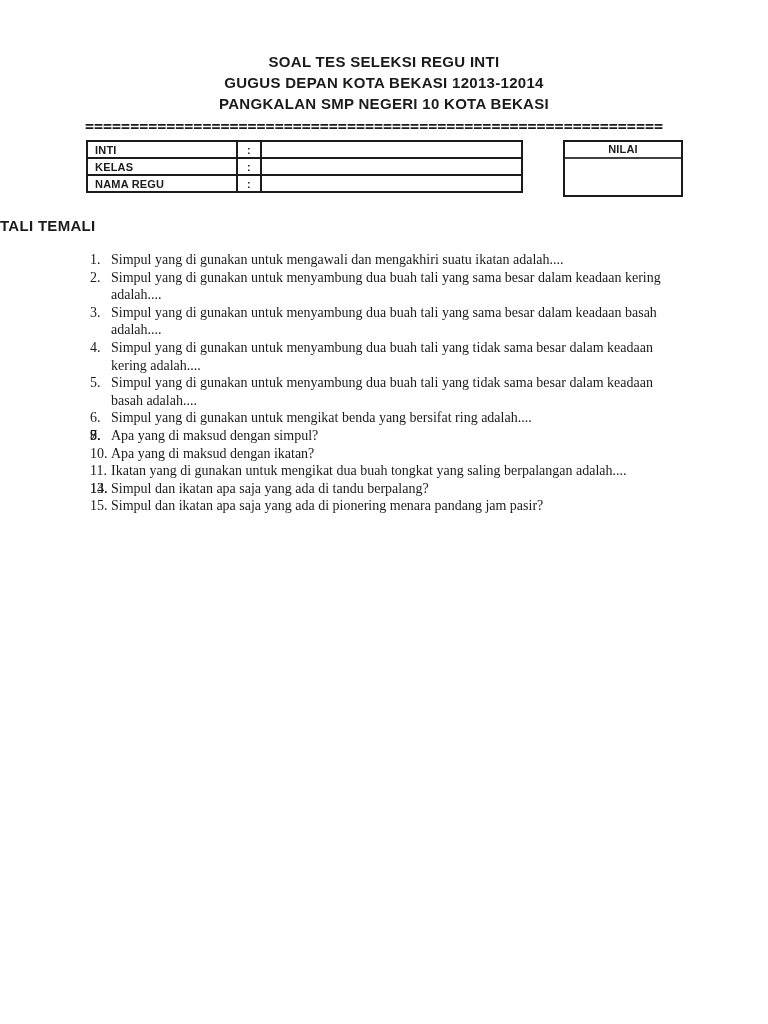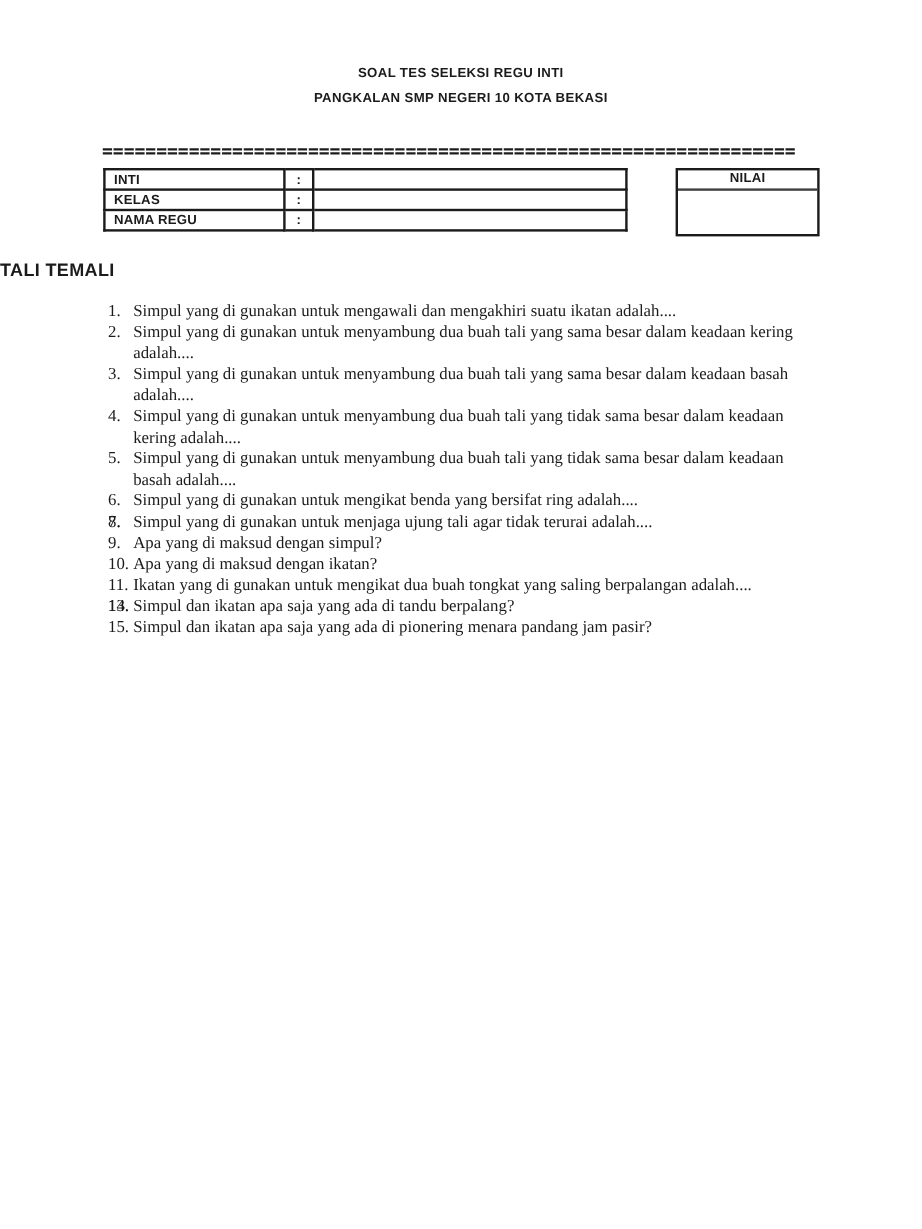--- a/index.html
+++ b/index.html
@@ -16,21 +16,21 @@
     font-family: "Liberation Sans", sans-serif;
     overflow: hidden;
   }
   .doc-header {
     position: absolute;
     top: 51px;
     left: 0;
     width: 768px;
     text-align: center;
     font-weight: bold;
-    font-size: 11px;
+    font-size: 15px;
     line-height: 21px;
     letter-spacing: 0.3px;
   }
   .divider {
     position: absolute;
     top: 119px;
     left: 85px;
     width: 581px;
     font-family: "DejaVu Sans Mono", monospace;
     font-weight: bold;
@@ -114,20 +114,21 @@
     top: 0;
   }
 </style>
 </head>
 <body>
 
 <div class="page">
 
   <div class="doc-header">
     <div>SOAL TES SELEKSI REGU INTI</div>
+    <div>GUGUS DEPAN KOTA BEKASI 12013-12014</div>
     <div>PANGKALAN SMP NEGERI 10 KOTA BEKASI</div>
   </div>
 
   <div class="divider">================================================================</div>
 
   <table class="student-form">
     <tbody>
       <tr>
         <td class="lbl">INTI</td>
         <td class="colon">:</td>
@@ -154,21 +155,21 @@
   <h2 class="section-title">TALI TEMALI</h2>
 
   <ol class="questions">
     <li><span class="num">1.</span><span class="txt">Simpul yang di gunakan untuk mengawali dan mengakhiri suatu ikatan adalah....</span></li>
     <li><span class="num">2.</span><span class="txt">Simpul yang di gunakan untuk menyambung dua buah tali yang sama besar dalam keadaan kering adalah....</span></li>
     <li><span class="num">3.</span><span class="txt">Simpul yang di gunakan untuk menyambung dua buah tali yang sama besar dalam keadaan basah adalah....</span></li>
     <li><span class="num">4.</span><span class="txt">Simpul yang di gunakan untuk menyambung dua buah tali yang tidak sama besar dalam keadaan kering adalah....</span></li>
     <li><span class="num">5.</span><span class="txt">Simpul yang di gunakan untuk menyambung dua buah tali yang tidak sama besar dalam keadaan basah adalah....</span></li>
     <li><span class="num">6.</span><span class="txt">Simpul yang di gunakan untuk mengikat benda yang bersifat ring adalah....</span></li>
     <li><span class="num">7.</span></li>
-    <li><span class="num">8.</span><span class="txt">Simpul yang di gunakan untuk menjaga ujung tali agar tidak terurai adalah....</span></li>
+    <li><span class="num">8.</span></li>
     <li><span class="num">9.</span><span class="txt">Apa yang di maksud dengan simpul?</span></li>
     <li><span class="num">10.</span><span class="txt">Apa yang di maksud dengan ikatan?</span></li>
     <li><span class="num">11.</span><span class="txt">Ikatan yang di gunakan untuk mengikat dua buah tongkat yang saling berpalangan adalah....</span></li>
     <li><span class="num">13.</span></li>
     <li><span class="num">14.</span><span class="txt">Simpul dan ikatan apa saja yang ada di tandu berpalang?</span></li>
     <li><span class="num">15.</span><span class="txt">Simpul dan ikatan apa saja yang ada di pionering menara pandang jam pasir?</span></li>
   </ol>
 
 </div>
 

